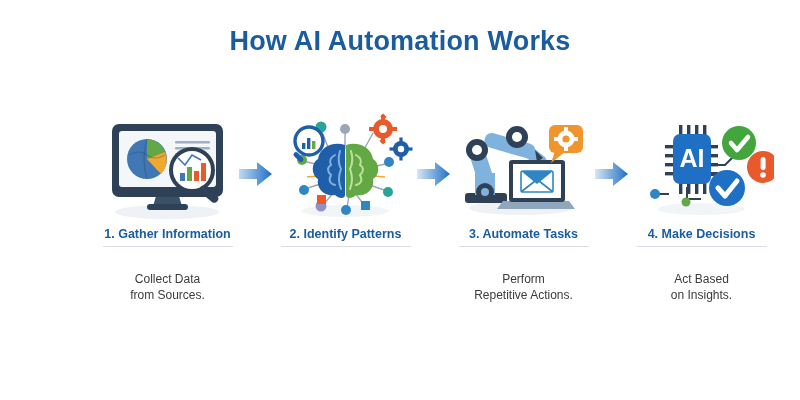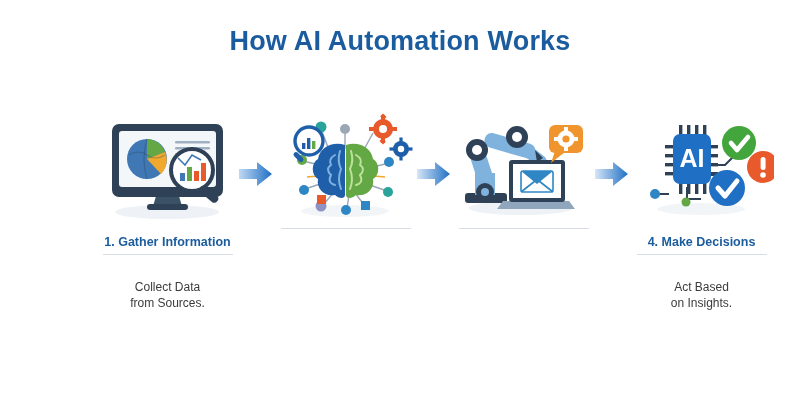--- a/index.html
+++ b/index.html
@@ -49,21 +49,21 @@
   }
   .step-art {
     width: 145px;
     height: 118px;
     position: relative;
   }
   .step-art svg {
     display: block;
   }
   .step-label {
-    margin-top: 12px;
+    margin-top: 4px;
     font-size: 12.5px;
     font-weight: bold;
     color: #1a5c9e;
     text-align: center;
     white-space: nowrap;
   }
   .step-rule {
     margin-top: 5px;
     width: 130px;
     height: 1px;
@@ -213,20 +213,21 @@
             <circle r="3.2" fill="#ffffff"></circle>
             <g fill="#1f5fa9">
               <rect x="-1.6" y="-11.5" width="3.2" height="5"></rect>
               <rect x="-1.6" y="6.5" width="3.2" height="5"></rect>
               <rect x="-11.5" y="-1.6" width="5" height="3.2"></rect>
               <rect x="6.5" y="-1.6" width="5" height="3.2"></rect>
             </g>
           </g>
         </svg>
       </div>
+      <div class="step-label">2. Identify Patterns</div>
       <div class="step-rule"></div>
     </div>
 
     <div class="arrow">
       <svg width="34" height="26" viewBox="0 0 34 26">
         <defs>
           <linearGradient id="ag2" x1="0" y1="0" x2="1" y2="0">
             <stop offset="0%" stop-color="#d6e6f7"></stop>
             <stop offset="100%" stop-color="#1f6fc4"></stop>
           </linearGradient>
@@ -270,21 +271,24 @@
           <g transform="translate(115,34)" fill="#ffffff">
             <circle r="8.5"></circle>
             <rect x="-2" y="-12" width="4" height="5"></rect>
             <rect x="-2" y="7" width="4" height="5"></rect>
             <rect x="-12" y="-2" width="5" height="4"></rect>
             <rect x="7" y="-2" width="5" height="4"></rect>
           </g>
           <circle cx="115" cy="34" r="3.6" fill="#f0952e"></circle>
         </svg>
       </div>
+      <div class="step-label">3. Automate Tasks</div>
       <div class="step-rule"></div>
+      <div class="step-desc">Perform
+Repetitive Actions.</div>
     </div>
 
     <div class="arrow">
       <svg width="34" height="26" viewBox="0 0 34 26">
         <defs>
           <linearGradient id="ag3" x1="0" y1="0" x2="1" y2="0">
             <stop offset="0%" stop-color="#d6e6f7"></stop>
             <stop offset="100%" stop-color="#1f6fc4"></stop>
           </linearGradient>
         </defs>

